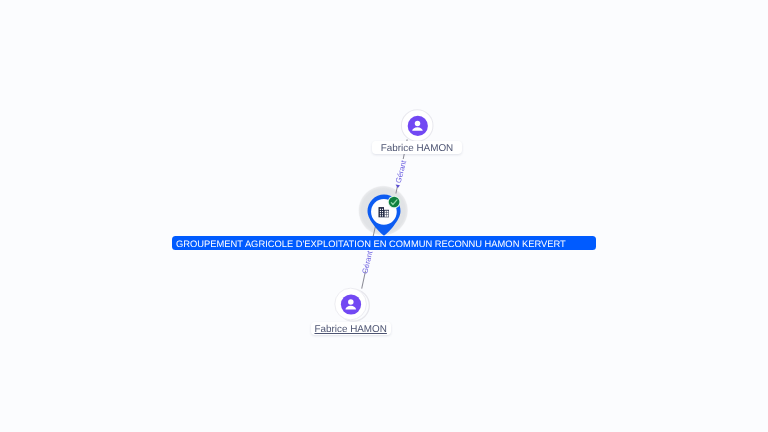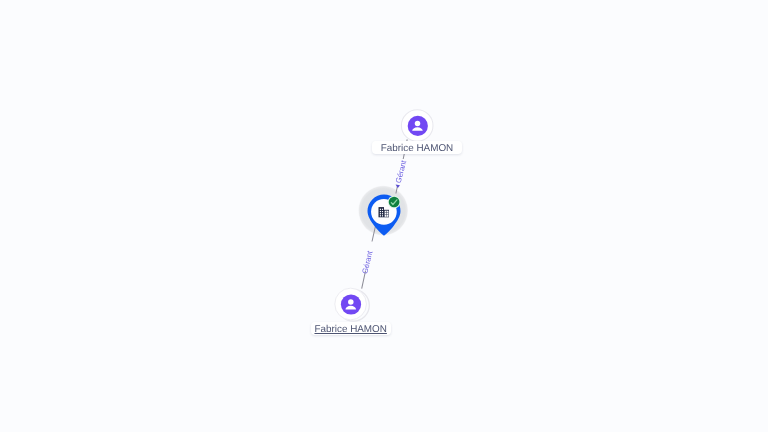--- a/index.html
+++ b/index.html
@@ -105,14 +105,17 @@
   </svg>
 
   <div class="nodelabel" style="left:372.3px;top:140.6px;width:89.4px;height:13.8px;font-size:9.9px;padding-top:1.6px;box-sizing:border-box;">
       <span>Fabrice HAMON</span>
     </div>
 
   <div class="nodelabel" style="left:310.5px;top:321.6px;width:80.4px;height:13.4px;font-size:9.9px;padding-top:1.6px;box-sizing:border-box;text-decoration:underline;">
       <span>Fabrice HAMON</span>
     </div>
 
+  <div class="companylabel" style="left:172px;top:236.1px;width:423.5px;height:14.2px;font-size:9.35px;">
+      <span style="position:relative;top:1px">GROUPEMENT AGRICOLE D'EXPLOITATION EN COMMUN RECONNU HAMON KERVERT</span>
+    </div>
 
 </div>
 
 </body></html>

